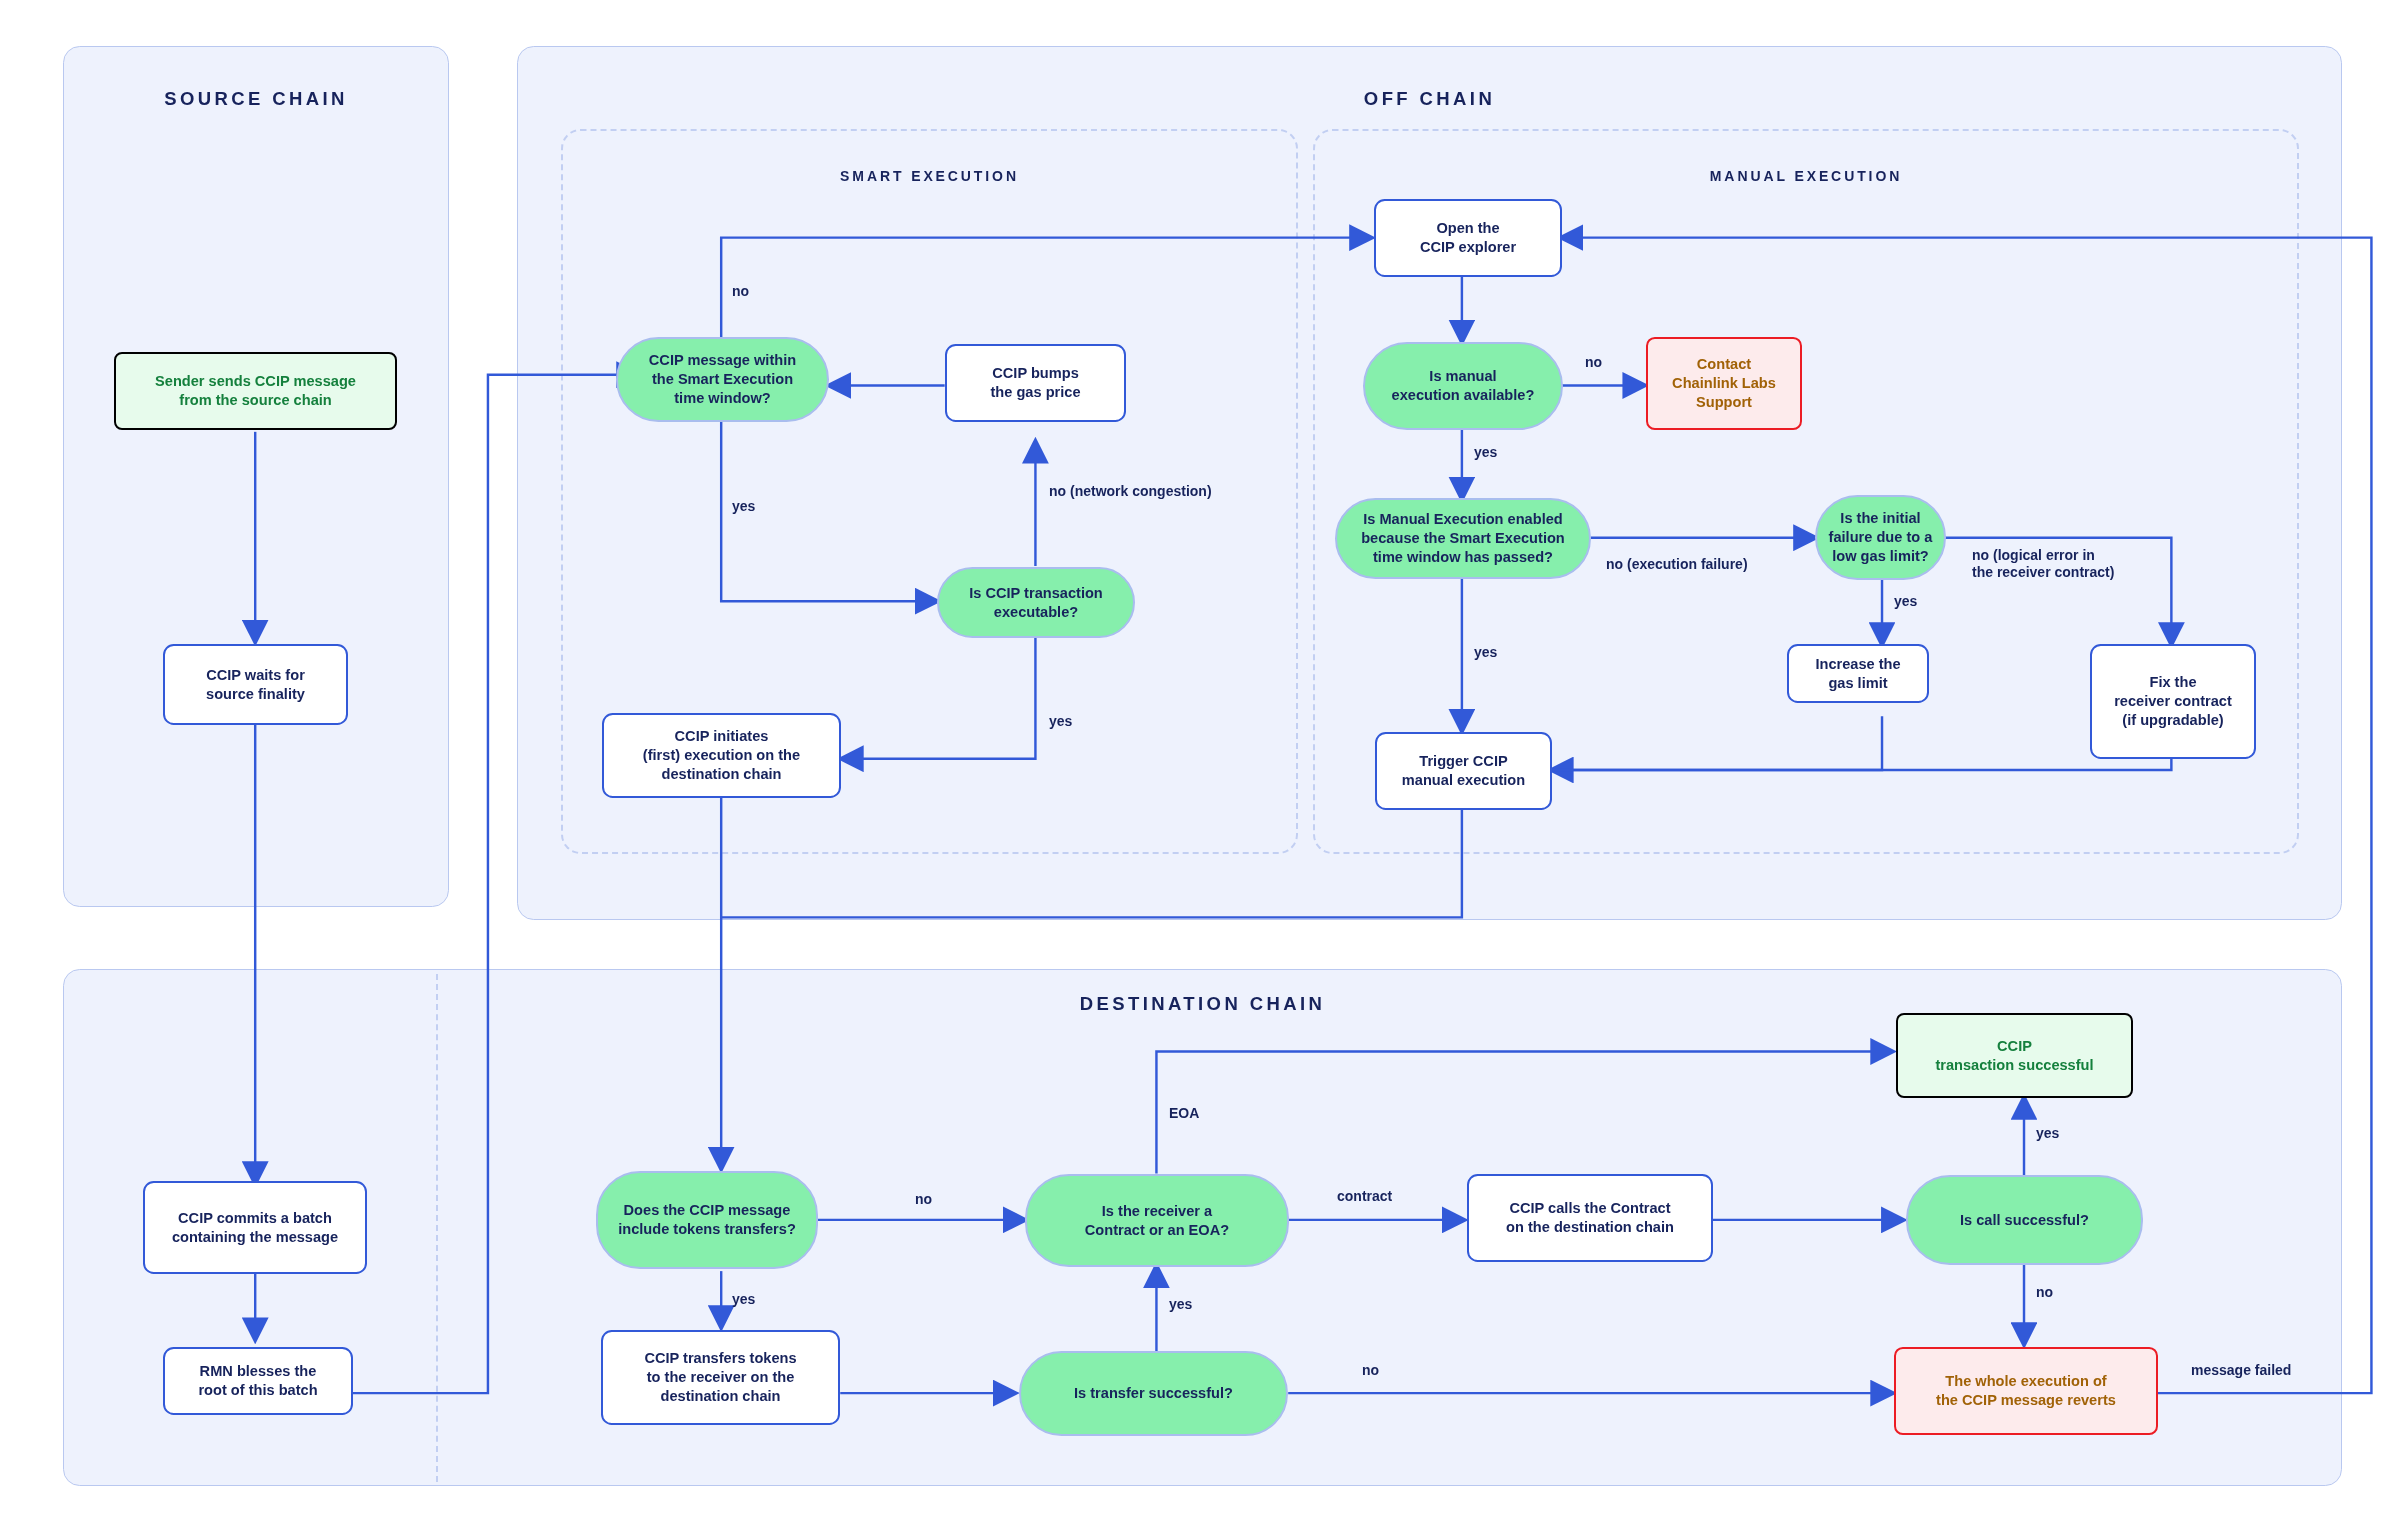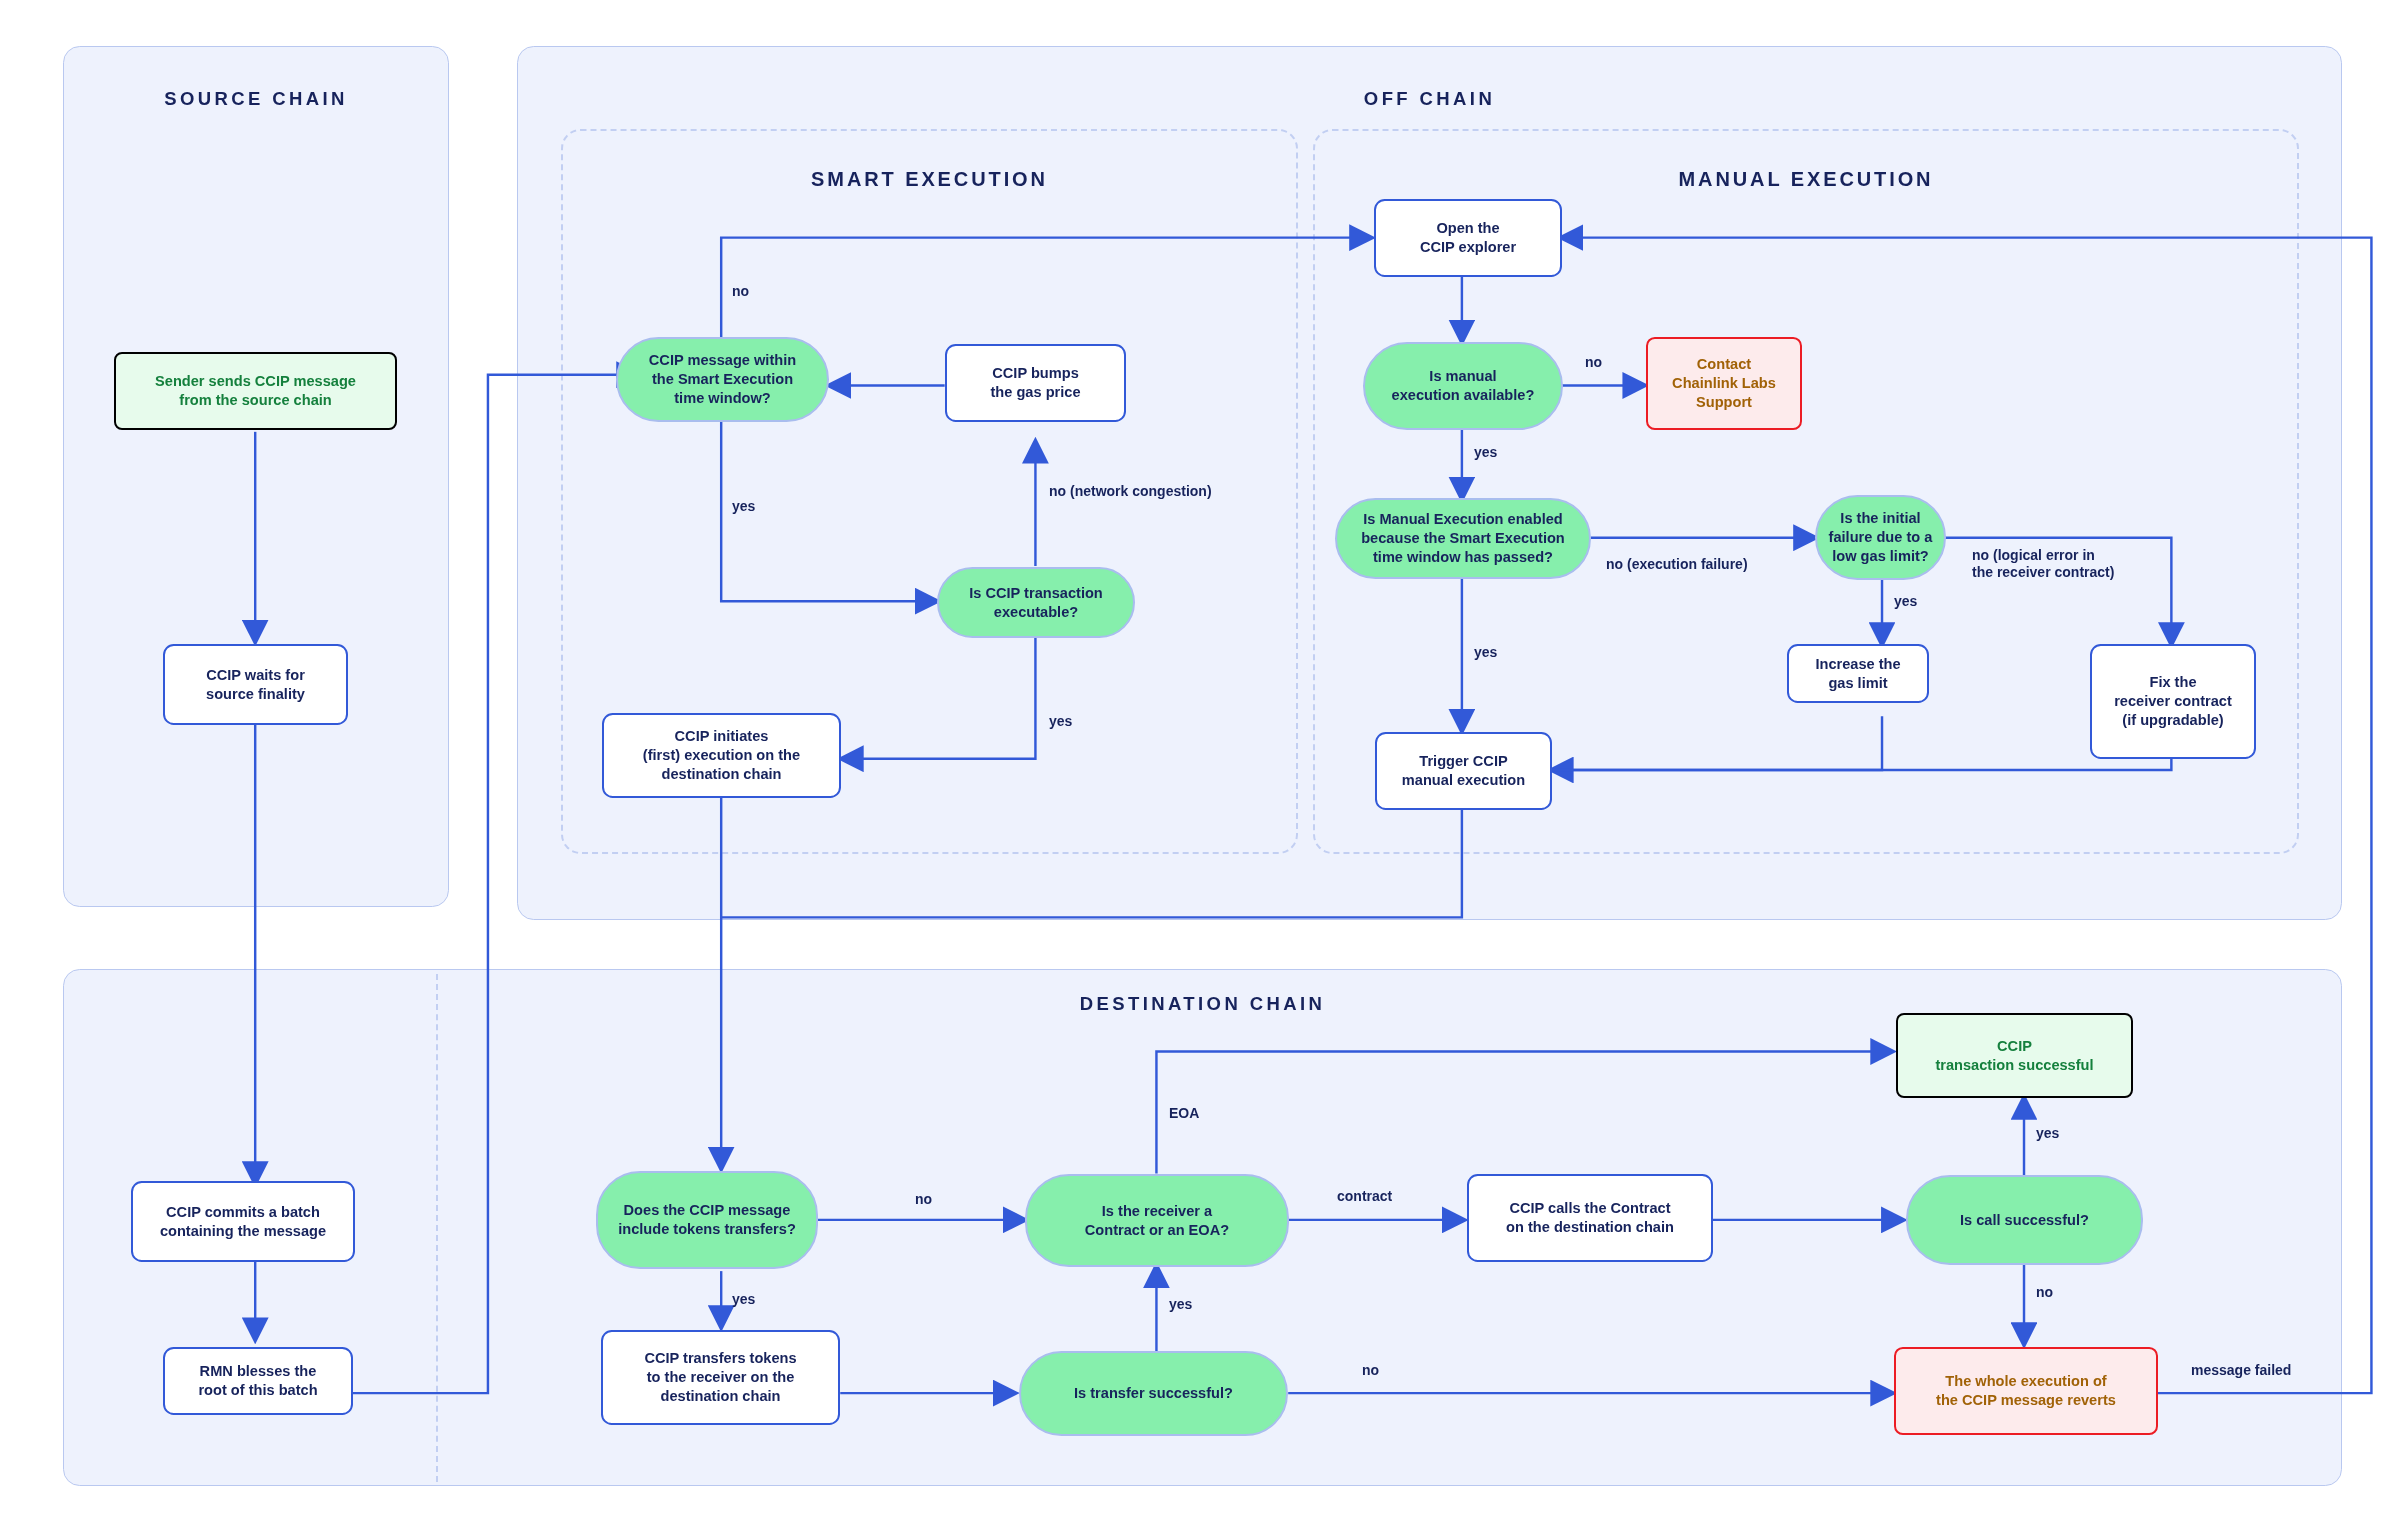--- a/index.html
+++ b/index.html
@@ -5,21 +5,21 @@
   html,body{margin:0;padding:0;background:#ffffff;}
   body{font-family:"Liberation Sans",sans-serif;}
   #stage{position:relative;width:2389px;height:1539px;background:#ffffff;overflow:hidden;}
 
   
   .zone{position:absolute;box-sizing:border-box;border-radius:16.6px;}
   .zone-solid{background:#eef2fd;border:1.5px solid #b9c8f0;}
   .zone-dashed{background:transparent;border:2px dashed #c2cff2;border-radius:19.5px;}
   .zone-title{position:absolute;width:100%;text-align:center;color:#17235c;
      font-weight:700;letter-spacing:3.4px;font-size:18.5px;}
-  .zone-title.sub{font-size:20px;letter-spacing:2.9px;}
+  .zone-title.sub{font-size:14px;letter-spacing:2.9px;}
 
   
   .node{position:absolute;box-sizing:border-box;display:flex;align-items:center;
         justify-content:center;text-align:center;font-weight:700;line-height:1.28;
         font-size:14.6px;padding:2.9px 4.9px;z-index:6;}
   .proc{background:#ffffff;border:2px solid #3259d8;border-radius:10.7px;color:#17235c;}
   .dec{background:#86efac;border:2px solid #a9bdee;border-radius:44px;color:#17235c;}
   .ok{background:#e7fbec;border:2px solid #000000;border-radius:8px;color:#15803d;}
   .bad{background:#fdebec;border:2px solid #ec1c24;border-radius:8.8px;color:#a16207;}
 
@@ -123,21 +123,21 @@
       <path d="M4420,2855 L4860,2855 L4860,487 L3200,487" marker-end="url(#ah)"></path>
     </g>
   </svg>
 
   <div class="node ok" style="left:114px;top:352px;width:283px;height:78px;white-space:pre-line;">Sender sends CCIP message
 from the source chain</div>
 
   <div class="node proc" style="left:163px;top:644px;width:185px;height:81px;white-space:pre-line;">CCIP waits for
 source finality</div>
 
-  <div class="node proc" style="left:131px;top:1181px;width:224px;height:81px;white-space:pre-line;">CCIP commits a batch
+  <div class="node proc" style="left:143px;top:1181px;width:224px;height:93px;white-space:pre-line;">CCIP commits a batch
 containing the message</div>
 
   <div class="node proc" style="left:163px;top:1347px;width:190px;height:68px;white-space:pre-line;">RMN blesses the
 root of this batch</div>
 
   <div class="node dec" style="left:616px;top:337px;width:213px;height:85px;white-space:pre-line;">CCIP message within
 the Smart Execution
 time window?</div>
 
   <div class="node proc" style="left:945px;top:344px;width:181px;height:78px;white-space:pre-line;">CCIP bumps

